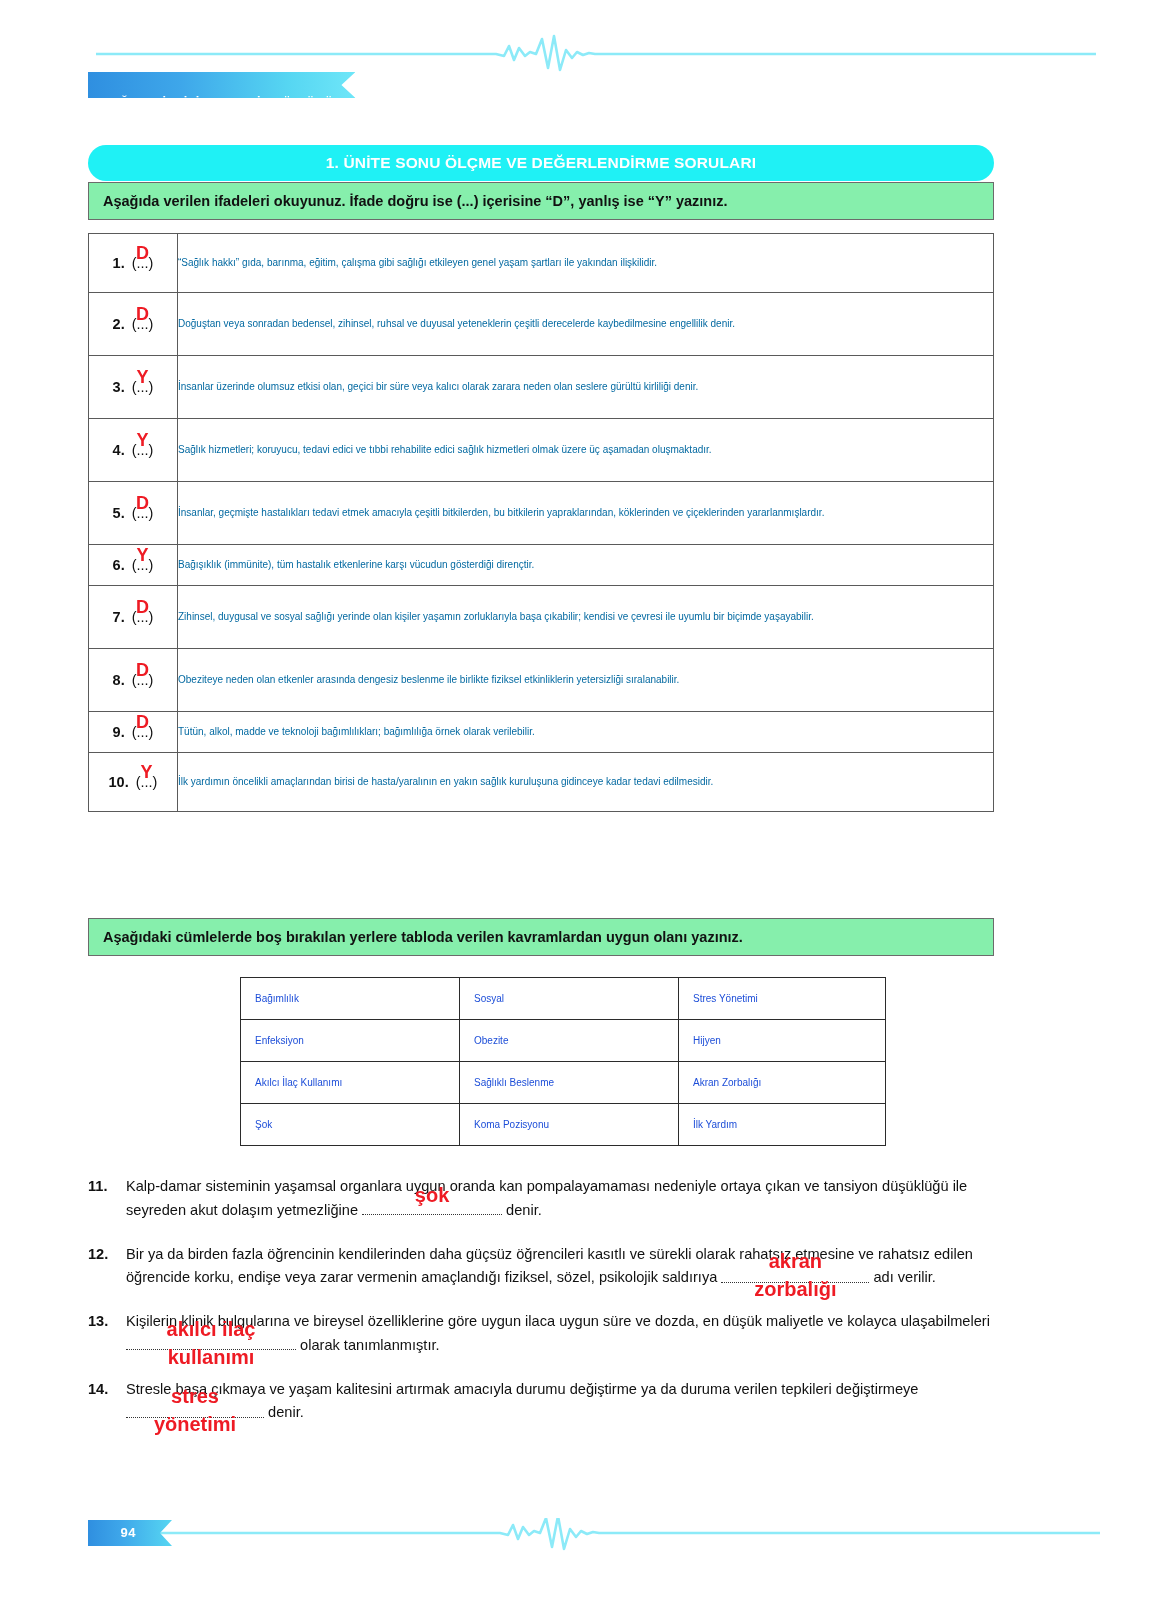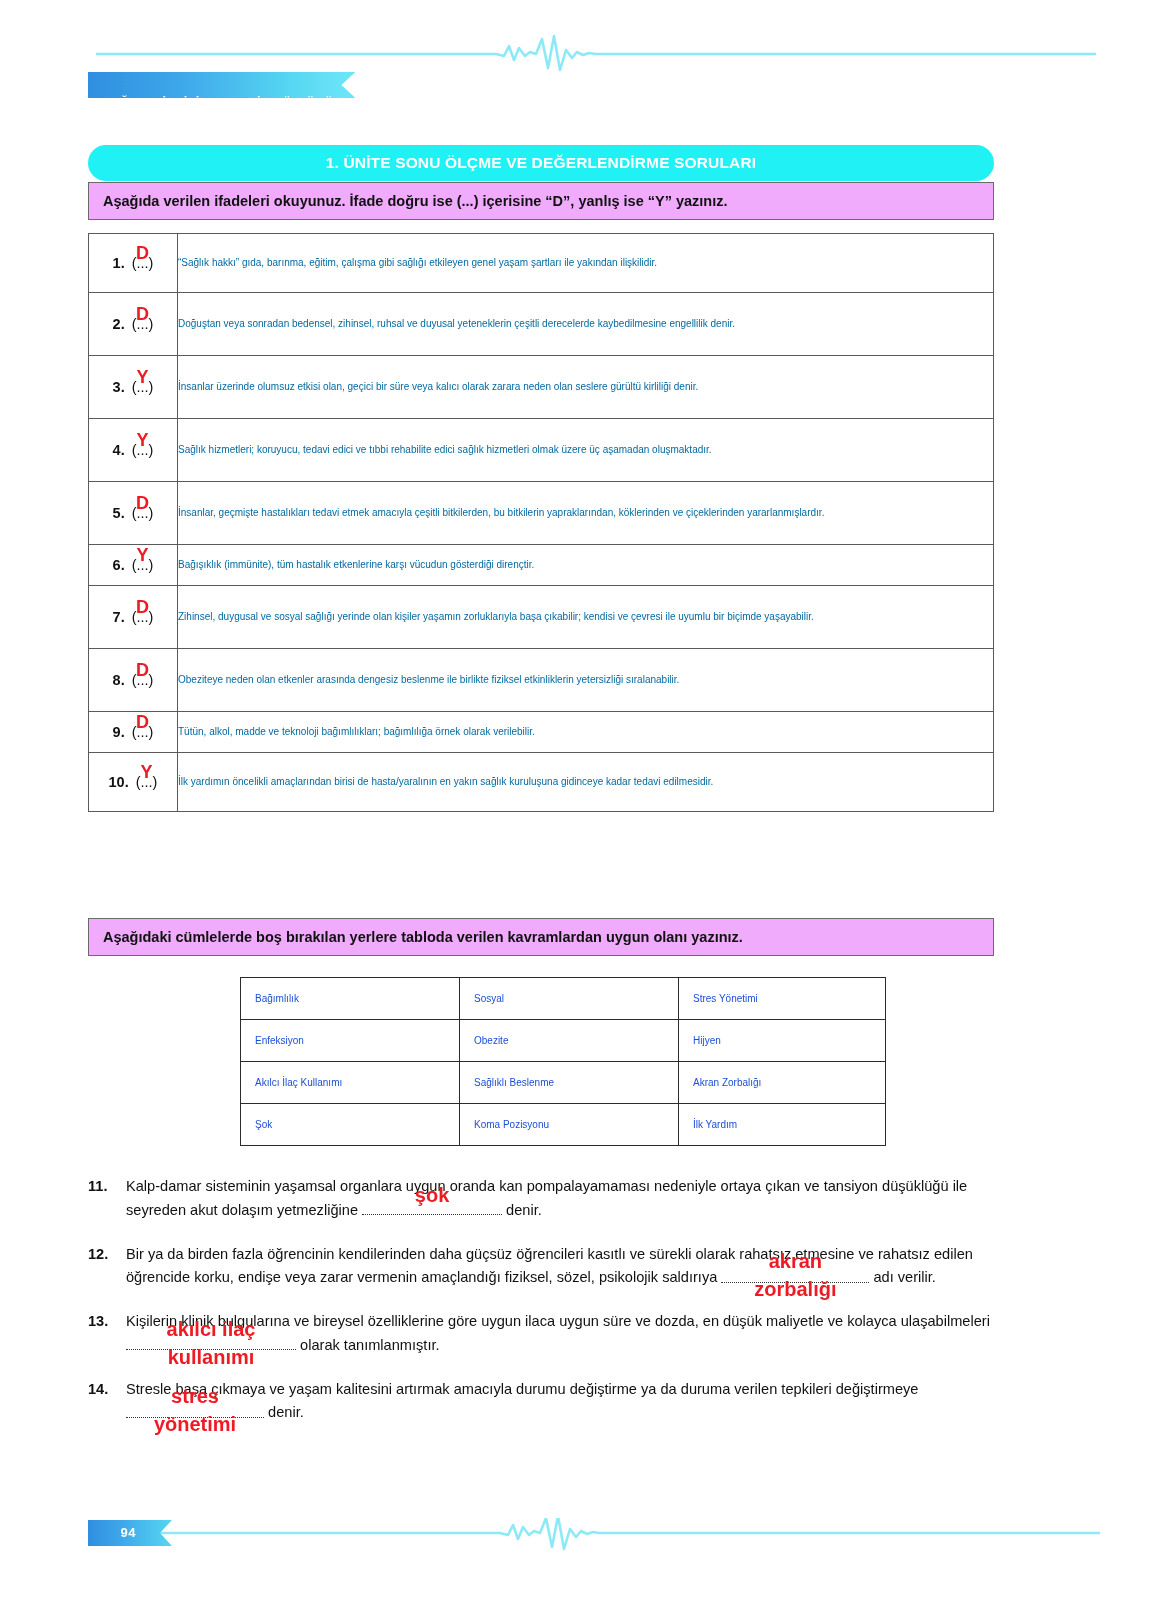--- a/index.html
+++ b/index.html
@@ -70,21 +70,21 @@
     font-size: 15.5px;
     font-weight: bold;
     color: #ffffff;
     letter-spacing: 0.15px;
   }
 
   
   .instr-box {
     position: absolute;
     border: 1.5px solid #6b6b6b;
-    background: #f0abfc;
+    background: #86efac;
     display: flex;
     align-items: center;
     box-sizing: border-box;
   }
   .instr-box-1 { left: 88px; top: 182px; width: 906px; height: 38px; }
   .instr-box-2 { left: 88px; top: 918px; width: 906px; height: 38px; }
   .instr-text {
     font-size: 14.5px;
     font-weight: bold;
     padding-left: 14px;

